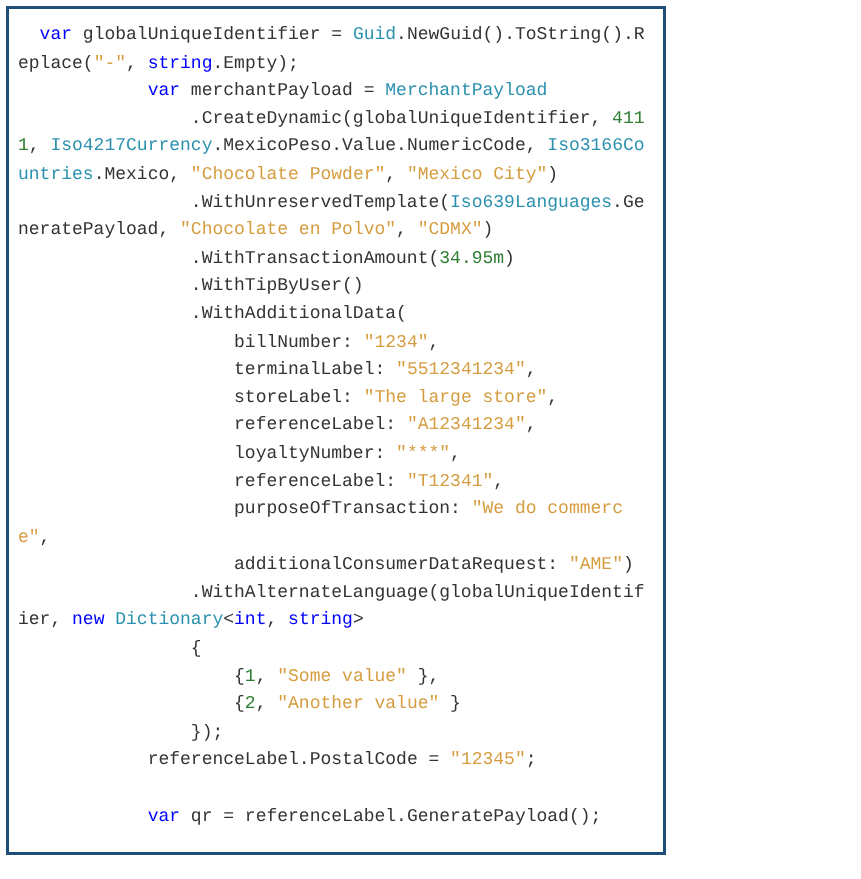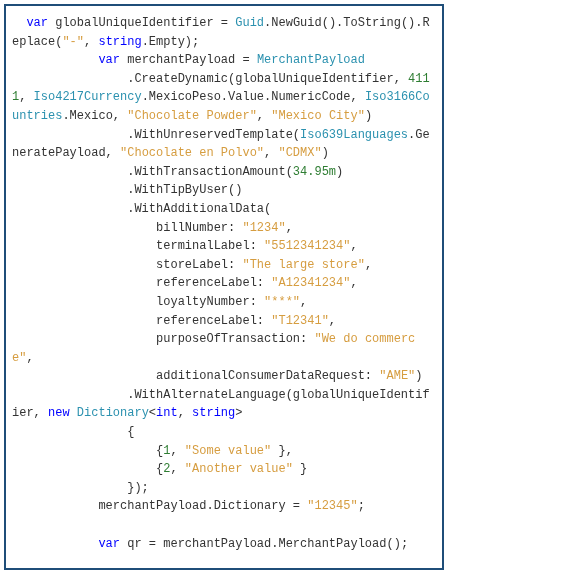--- a/index.html
+++ b/index.html
@@ -48,17 +48,17 @@
 <span>                    referenceLabel: </span><span class="str">"A12341234"</span>,
 <span>                    loyaltyNumber: </span><span class="str">"***"</span>,
 <span>                    referenceLabel: </span><span class="str">"T12341"</span>,
 <span>                    purposeOfTransaction: </span><span class="str">"We do commerce"</span>,
 <span>                    additionalConsumerDataRequest: </span><span class="str">"AME"</span>)
 <span>                .WithAlternateLanguage(globalUniqueIdentifier, </span><span class="kw">new</span> <span class="type">Dictionary</span>&lt;<span class="kw">int</span>, <span class="kw">string</span>&gt;
 <span>                {</span>
 <span>                    {</span><span class="num">1</span>, <span class="str">"Some value"</span><span> },</span>
 <span>                    {</span><span class="num">2</span>, <span class="str">"Another value"</span><span> }</span>
 <span>                });</span>
-<span>            merchantPayload.Dictionary = </span><span class="str">"12345"</span>;
+<span>            referenceLabel.PostalCode = </span><span class="str">"12345"</span>;
 
-<span>            </span><span class="kw">var</span><span> qr = merchantPayload.MerchantPayload();</span>
+<span>            </span><span class="kw">var</span><span> qr = referenceLabel.GeneratePayload();</span>
 </pre>
 </div>
 
 </body></html>

